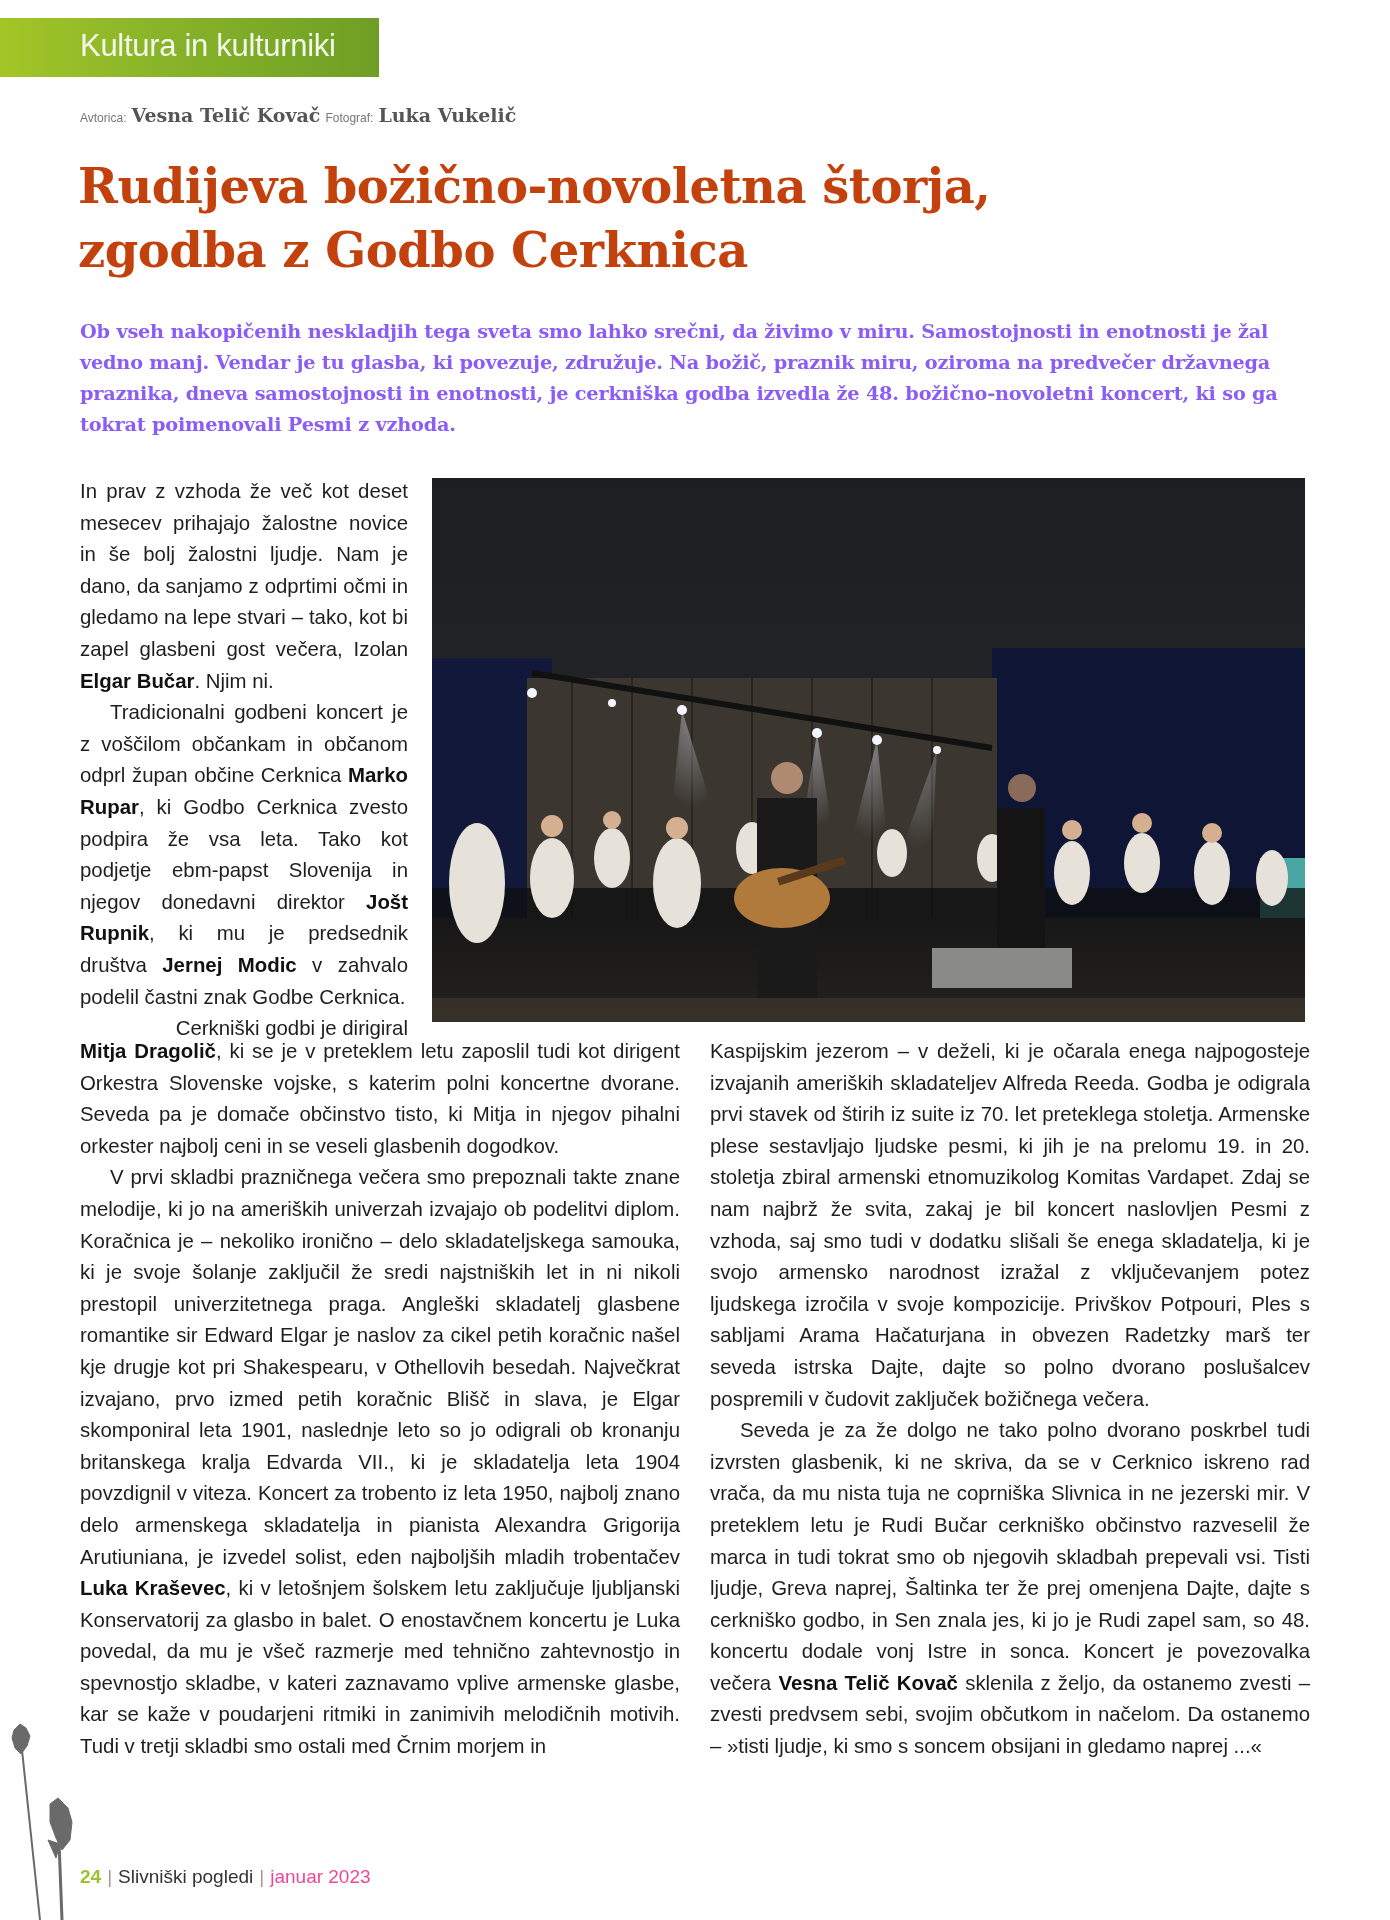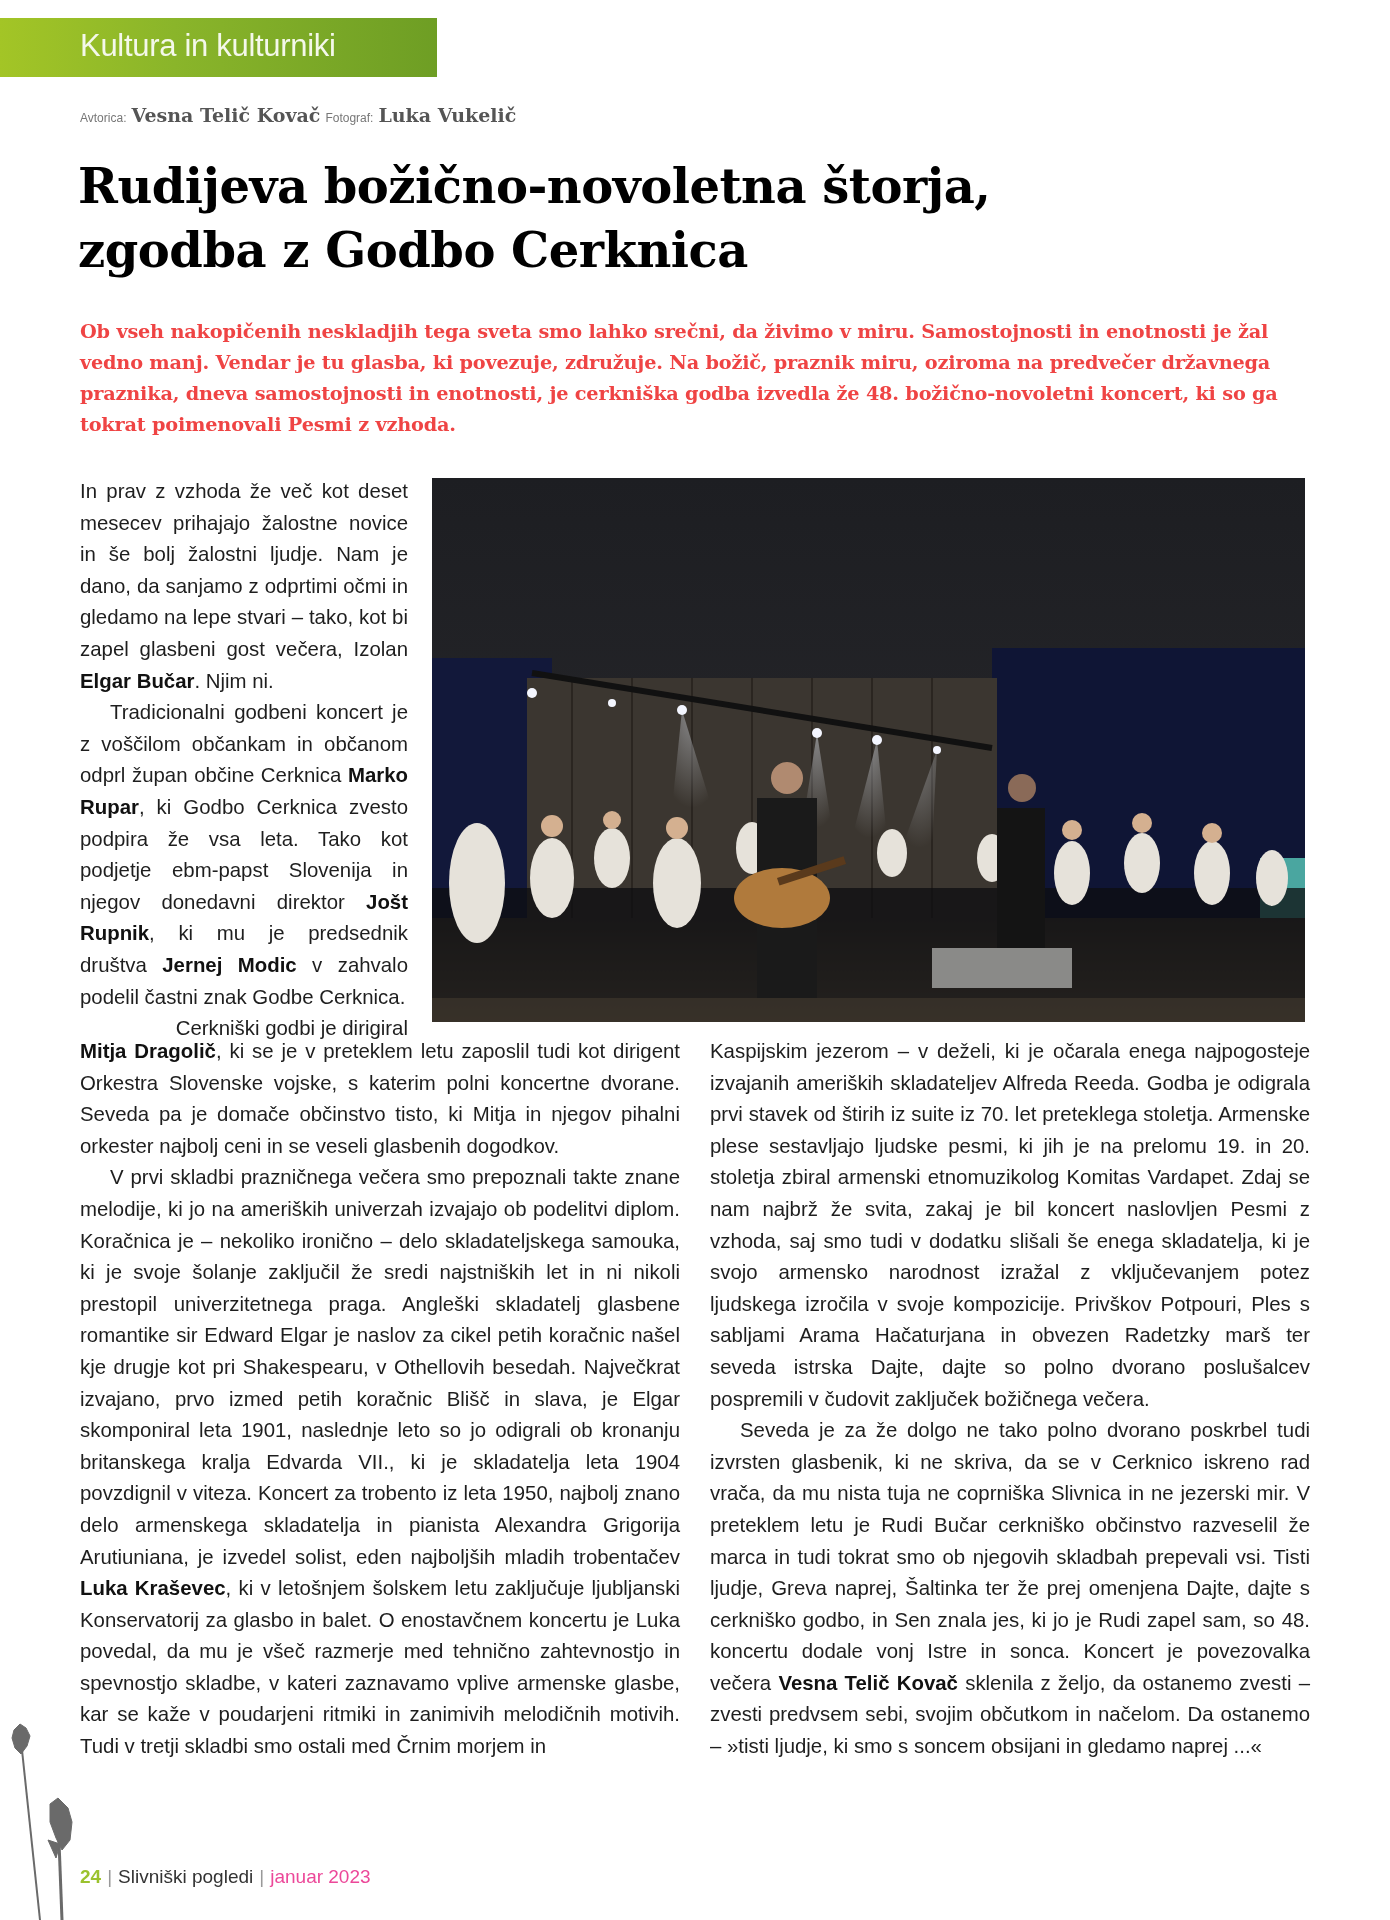--- a/index.html
+++ b/index.html
@@ -1,24 +1,24 @@
 <!DOCTYPE html>
 <html><head>
 <meta charset="utf-8">
 <style>
   html, body { margin: 0; padding: 0; background: #ffffff; }
   body { width: 1390px; height: 1920px; position: relative; overflow: hidden; font-family: "DejaVu Sans", sans-serif; color: #222; }
-  .section-bar { position: absolute; left: 0; top: 18px; width: 437px; height: 59px;
+  .section-bar { position: absolute; left: 0; top: 18px; width: 379px; height: 59px;
     background: linear-gradient(90deg, #a3c526 0%, #8ab52a 40%, #6e9e24 100%); }
   .section-bar span { position: absolute; left: 80px; top: 10px; color: #f4f8ea; font-family: "Liberation Sans", sans-serif; font-size: 31px; letter-spacing: -0.3px; }
   .byline { position: absolute; left: 80px; top: 104px; font-size: 18px; color: #666; font-family: "Liberation Sans", sans-serif; white-space: nowrap; }
   .byline .lbl { font-weight: normal; color: #777; font-size: 12px; }
   .byline .nm { font-family: "DejaVu Serif", serif; font-weight: bold; color: #555; font-size: 19px; }
-  .title { position: absolute; left: 78px; top: 154px; margin: 0; font-family: "DejaVu Serif", serif; font-weight: bold; color: #000000; font-size: 48px; line-height: 64px; letter-spacing: -0.5px; }
-  .lead { position: absolute; left: 80px; top: 316px; width: 1240px; margin: 0; font-family: "DejaVu Serif", serif; font-weight: bold; color: #ef4444; font-size: 19.3px; line-height: 31px; letter-spacing: -0.2px; }
+  .title { position: absolute; left: 78px; top: 154px; margin: 0; font-family: "DejaVu Serif", serif; font-weight: bold; color: #c2410c; font-size: 48px; line-height: 64px; letter-spacing: -0.5px; }
+  .lead { position: absolute; left: 80px; top: 316px; width: 1240px; margin: 0; font-family: "DejaVu Serif", serif; font-weight: bold; color: #8b5cf6; font-size: 19.3px; line-height: 31px; letter-spacing: -0.2px; }
   .body-text { font-family: "Liberation Sans", sans-serif; font-size: 20.4px; line-height: 31.6px; color: #1e1e1e; text-align: justify; }
   .body-text p { margin: 0; text-indent: 30px; }
   .body-text p.first { text-indent: 0; }
   .body-text b { font-weight: bold; color: #111; }
   .col-narrow { position: absolute; left: 80px; top: 476px; width: 328px; }
   .photo { position: absolute; left: 432px; top: 478px; width: 873px; height: 544px; overflow: hidden; background: #15151a; }
   .col-left { position: absolute; left: 80px; top: 1036px; width: 600px; }
   .col-left .cont { text-indent: 0; }
   .col-right { position: absolute; left: 710px; top: 1036px; width: 600px; }
   .col-right .cont { text-indent: 0; }

